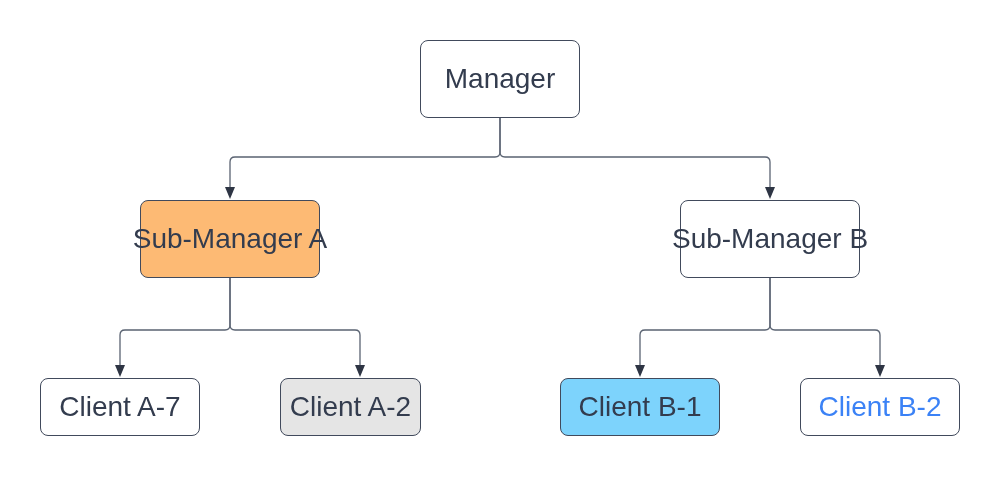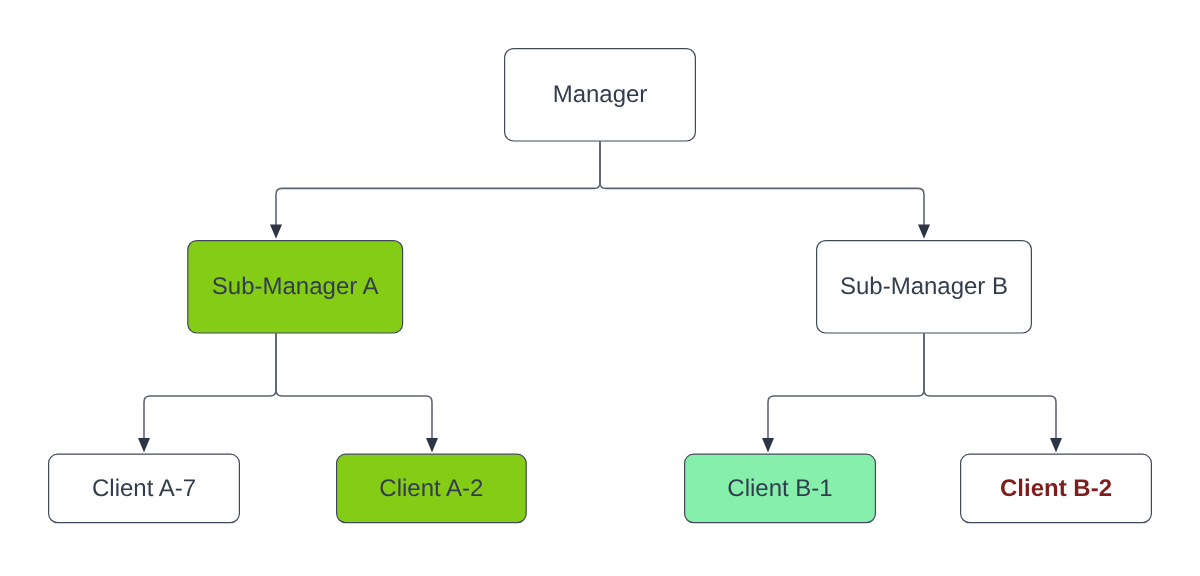--- a/index.html
+++ b/index.html
@@ -24,21 +24,21 @@
     position: absolute;
     box-sizing: border-box;
     background: #ffffff;
     border: 1.3px solid #414a5c;
     border-radius: 8px;
     display: flex;
     align-items: center;
     justify-content: center;
   }
   .node-label {
-    font-size: 20px;
+    font-size: 28px;
     color: #333c4e;
     white-space: nowrap;
     line-height: 1.2;
   }
 </style>
 </head>
 <body>
 
 <main class="canvas" id="canvas">
   <svg class="edge-layer" id="edge-layer" width="1000" height="480" viewBox="0 0 1000 480" xmlns="http://www.w3.org/2000/svg">
@@ -52,32 +52,32 @@
       <polygon points="355,365 365,365 360,377" fill="#2e3544"></polygon>
       <path d="M 770 278 L 770 325 Q 770 330 765 330 L 645 330 Q 640 330 640 335 L 640 366" fill="none" stroke="#5a6372" stroke-width="1.3"></path>
       <polygon points="635,365 645,365 640,377" fill="#2e3544"></polygon>
       <path d="M 770 278 L 770 325 Q 770 330 775 330 L 875 330 Q 880 330 880 335 L 880 366" fill="none" stroke="#5a6372" stroke-width="1.3"></path>
       <polygon points="875,365 885,365 880,377" fill="#2e3544"></polygon>
     </svg>
   <div id="node-layer">
       <div class="node" style="left: 420px; top: 40px; width: 160px; height: 78px; border-color: rgb(65, 74, 92); background: rgb(255, 255, 255);">
         <span class="node-label" style="color: rgb(51, 60, 78);">Manager</span>
       </div>
-      <div class="node" style="left: 140px; top: 200px; width: 180px; height: 78px; border-color: rgb(65, 74, 92); background: #84cc16; margin-left: 16px;">
+      <div class="node" style="left: 140px; top: 200px; width: 180px; height: 78px; border-color: rgb(65, 74, 92); background: #fdba74;">
         <span class="node-label" style="color: rgb(51, 60, 78);">Sub-Manager A</span>
       </div>
       <div class="node" style="left: 680px; top: 200px; width: 180px; height: 78px; border-color: rgb(65, 74, 92); background: rgb(255, 255, 255); align-items: center;">
         <span class="node-label" style="color: rgb(51, 60, 78);">Sub-Manager B</span>
       </div>
       <div class="node" style="left: 40px; top: 378px; width: 160px; height: 58px; border-color: rgb(65, 74, 92); background: rgb(255, 255, 255);">
         <span class="node-label" style="color: rgb(51, 60, 78);">Client A-7</span>
       </div>
-      <div class="node" style="left: 280px; top: 378px; width: 159px; height: 58px; border-color: rgb(65, 74, 92); background: #84cc16;">
+      <div class="node" style="left: 280px; top: 378px; width: 141px; height: 58px; border-color: rgb(65, 74, 92); background: #e5e5e5;">
         <span class="node-label" style="color: rgb(51, 60, 78);">Client A-2</span>
       </div>
-      <div class="node" style="left: 560px; top: 378px; width: 160px; height: 58px; border-color: rgb(65, 74, 92); background: #86efac; margin-left: 10px;">
+      <div class="node" style="left: 560px; top: 378px; width: 160px; height: 58px; border-color: rgb(65, 74, 92); background: #7dd3fc;">
         <span class="node-label" style="color: rgb(51, 60, 78);">Client B-1</span>
       </div>
       <div class="node" style="left: 800px; top: 378px; width: 160px; height: 58px; border-color: rgb(65, 74, 92); background: rgb(255, 255, 255);">
-        <span class="node-label" style="color: #7f1d1d; font-weight: bold;">Client B-2</span>
+        <span class="node-label" style="color: #3b82f6;">Client B-2</span>
       </div>
     </div>
 </main>
 
 </body></html>

